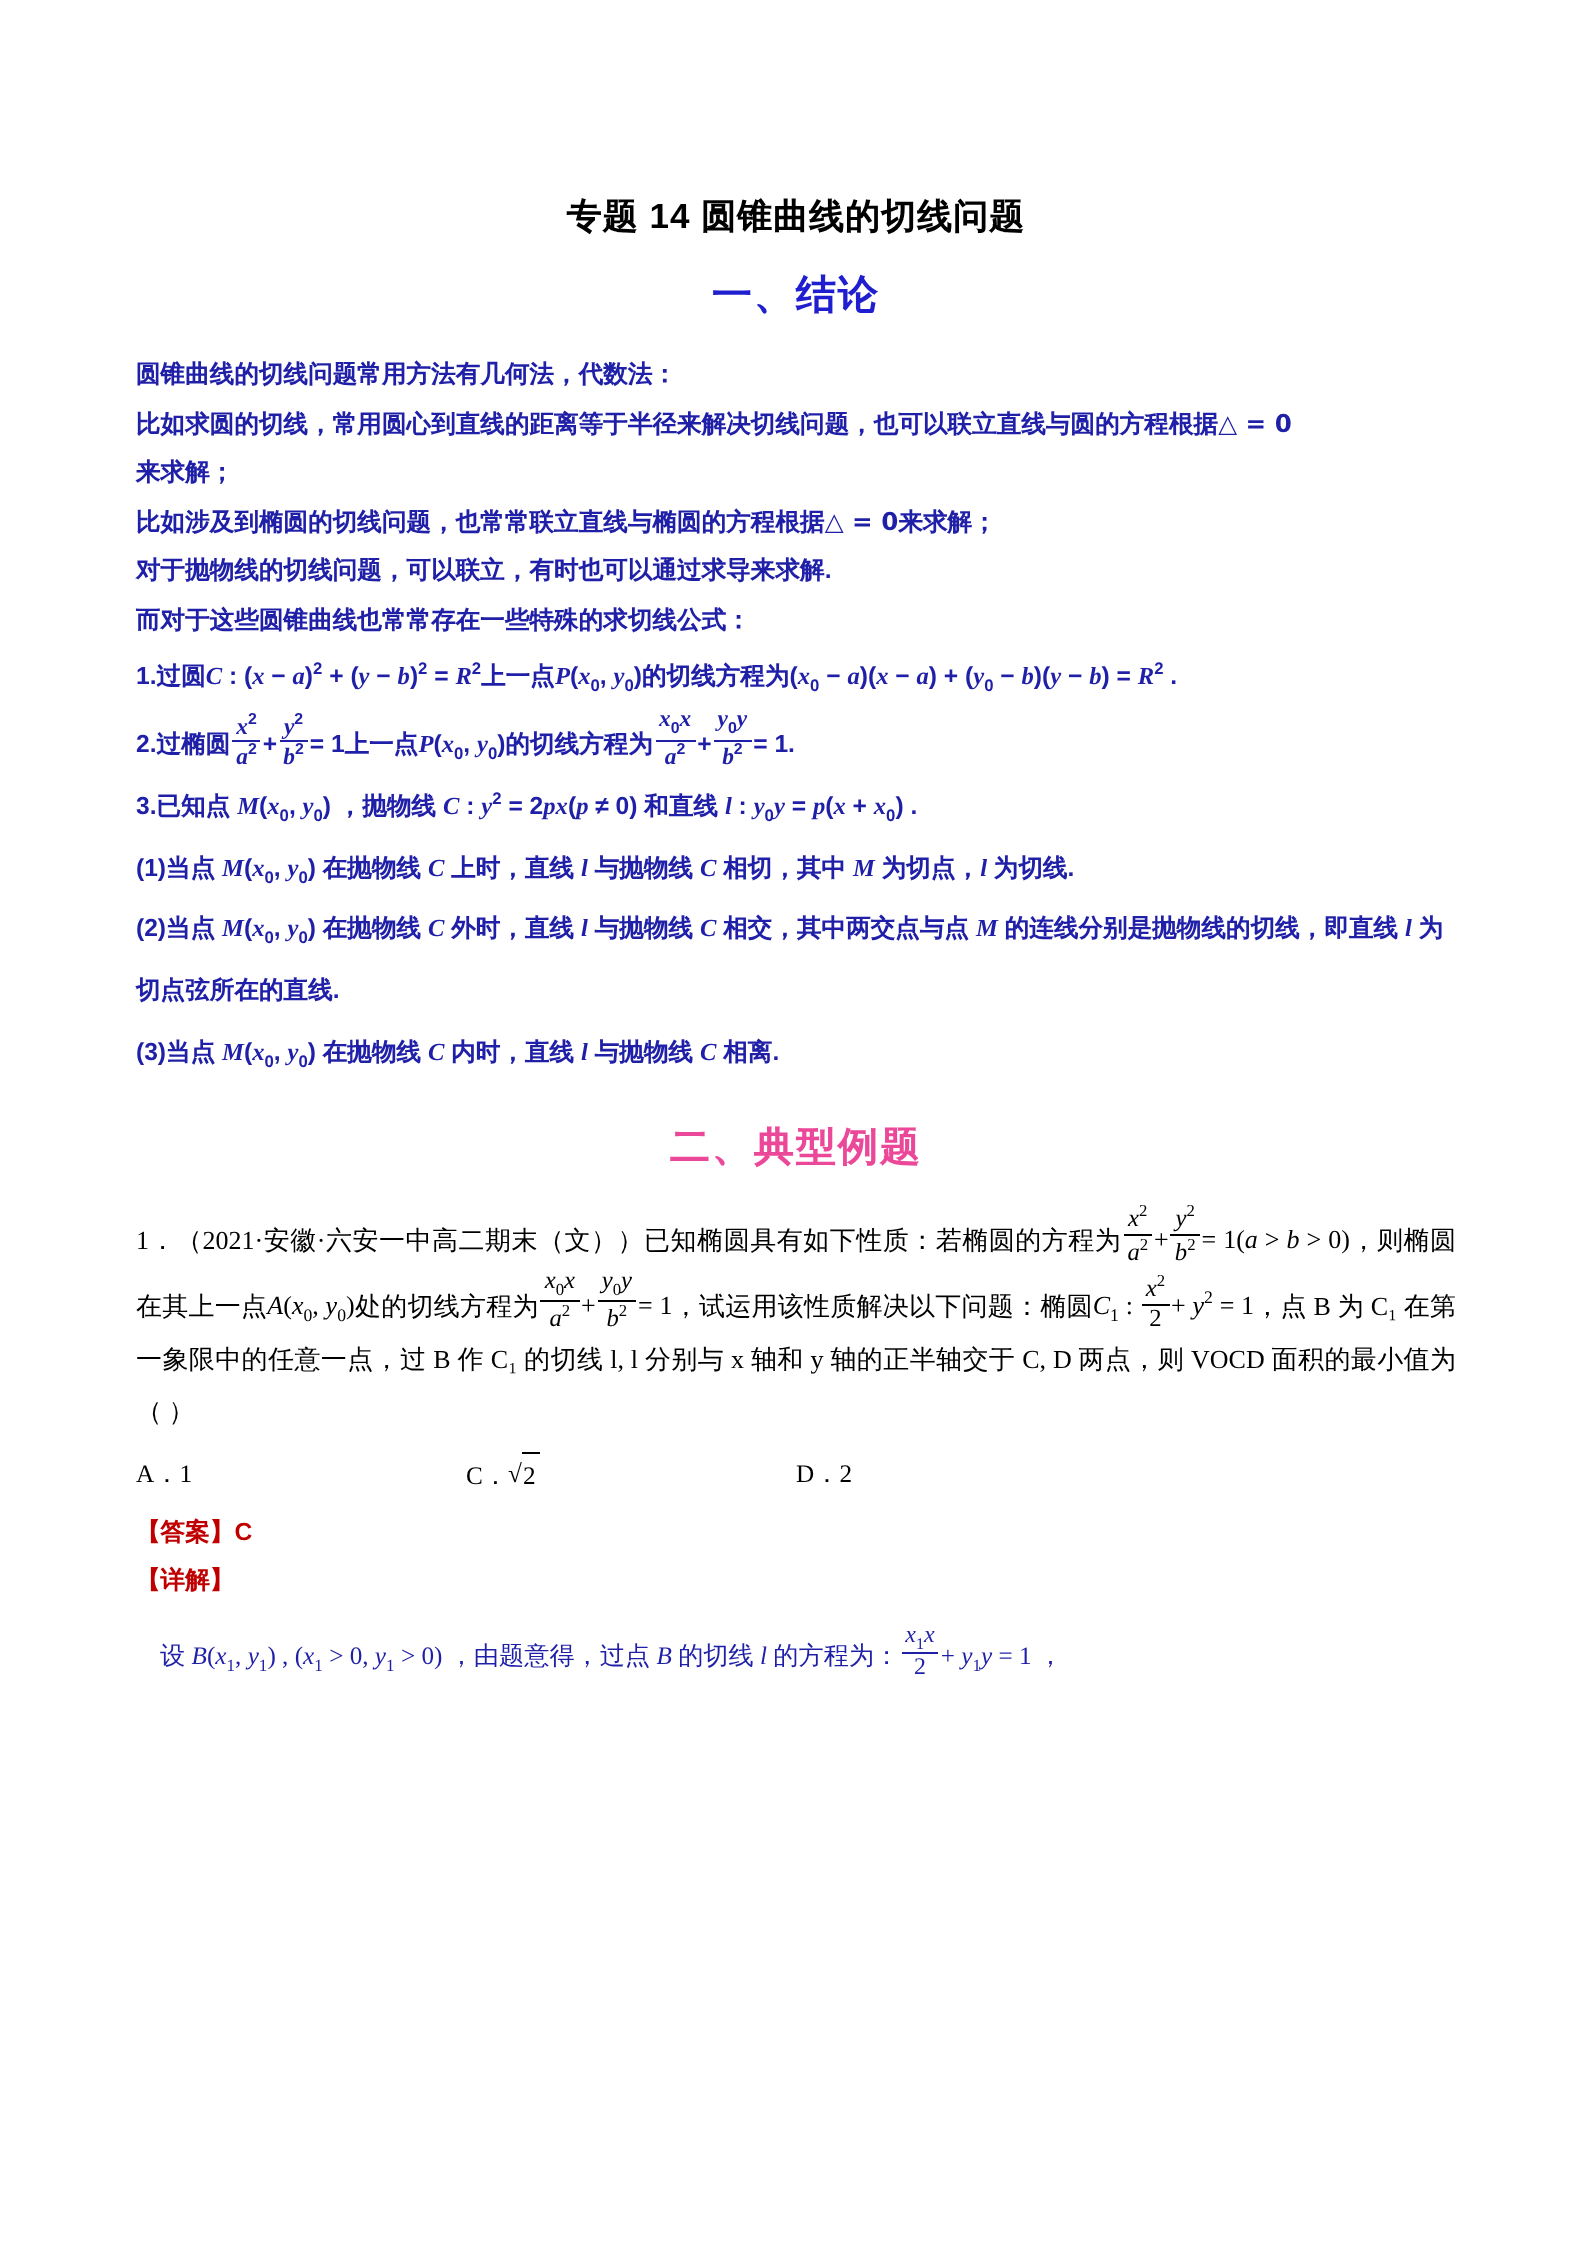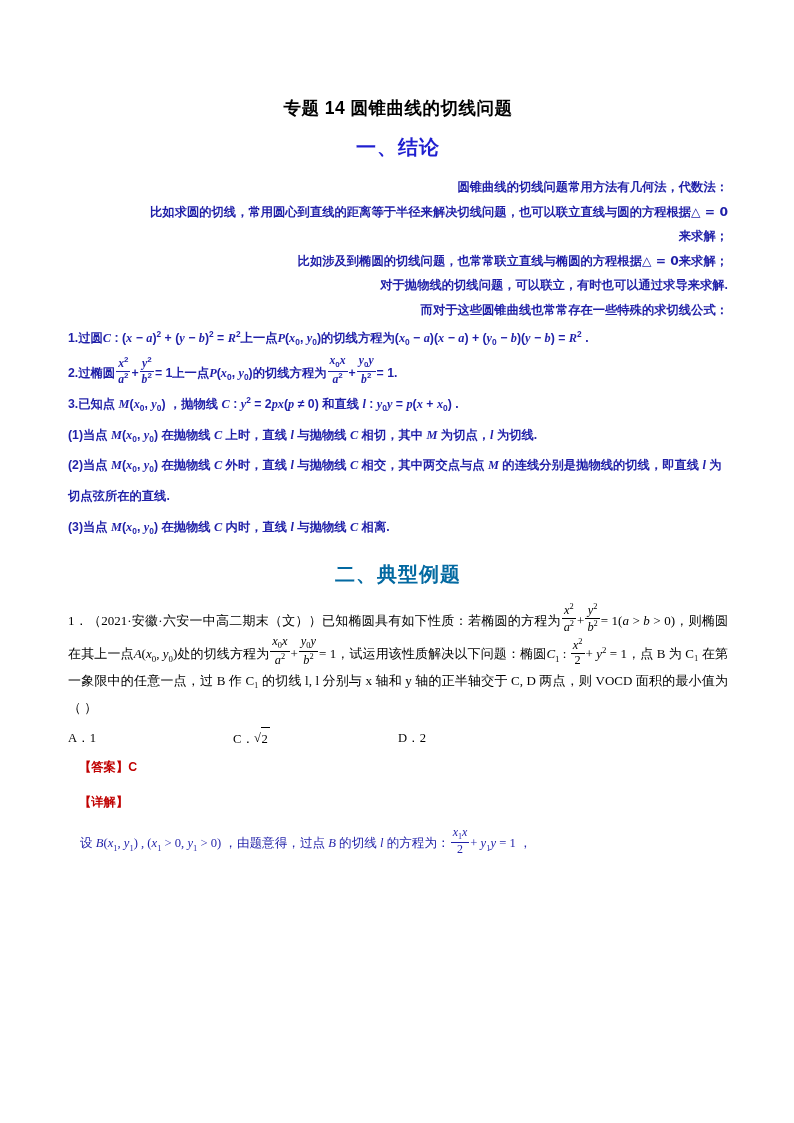--- a/index.html
+++ b/index.html
@@ -41,30 +41,29 @@
   .section-head {
     font-family: "Liberation Sans", sans-serif;
     font-weight: bold;
     font-size: 20px;
     text-align: center;
     color: #1f1fd0;
     margin: 6px 0 14px 0;
     letter-spacing: 1px;
   }
   .section-head.black {
-    color: #0369a1;
+    color: #ec4899;
   }
   .para {
     font-family: "Liberation Sans", sans-serif;
     font-size: 12.3px;
     font-weight: bold;
     color: #1f1fa8;
     line-height: 2.0;
     margin: 0;
-    text-align: right;
   }
   .formula-line {
     font-family: "Liberation Sans", sans-serif;
     font-size: 12.3px;
     font-weight: bold;
     color: #1f1fa8;
     line-height: 2.5;
     margin: 0;
   }
   .body-text {
@@ -85,21 +84,21 @@
   }
   .opt {
     width: 25%;
   }
   .ans-label {
     font-family: "Liberation Sans", sans-serif;
     font-size: 12.3px;
     color: #c00000;
     font-weight: bold;
     line-height: 1.95;
-    margin: 11px;
+    margin: 0;
   }
   .ans-label .val {
     color: #c00000;
   }
   .sol-text {
     font-family: "Liberation Serif", serif;
     font-size: 12.6px;
     color: #1f1fa8;
     line-height: 2.2;
     margin: 12px;

